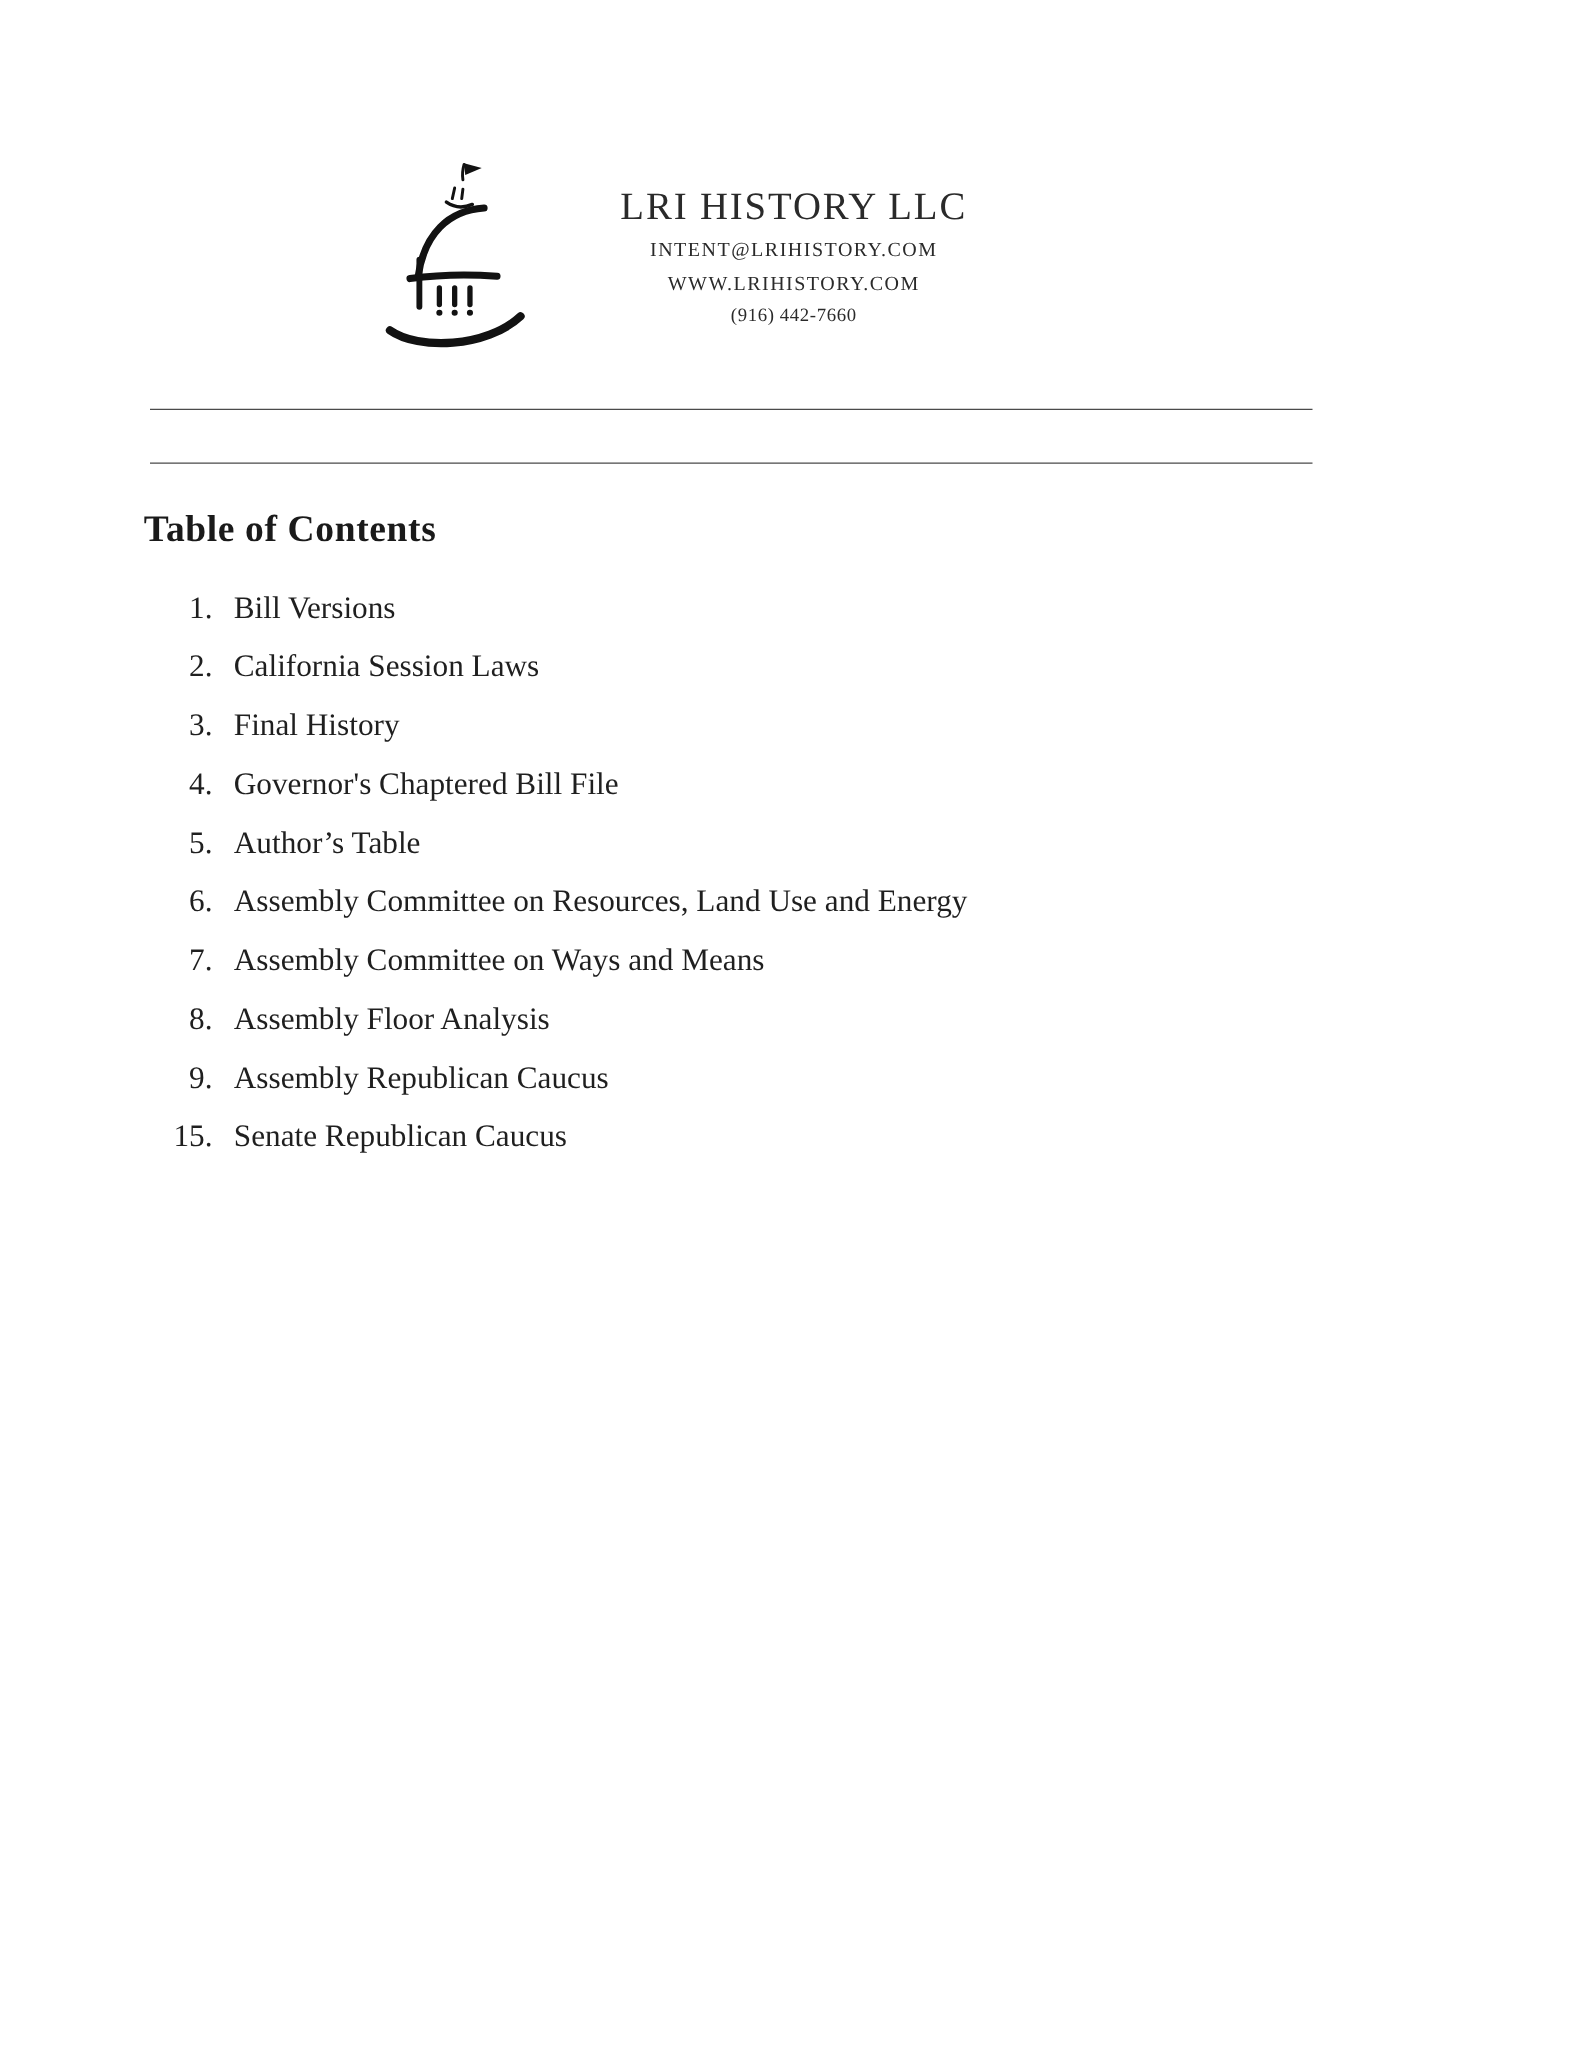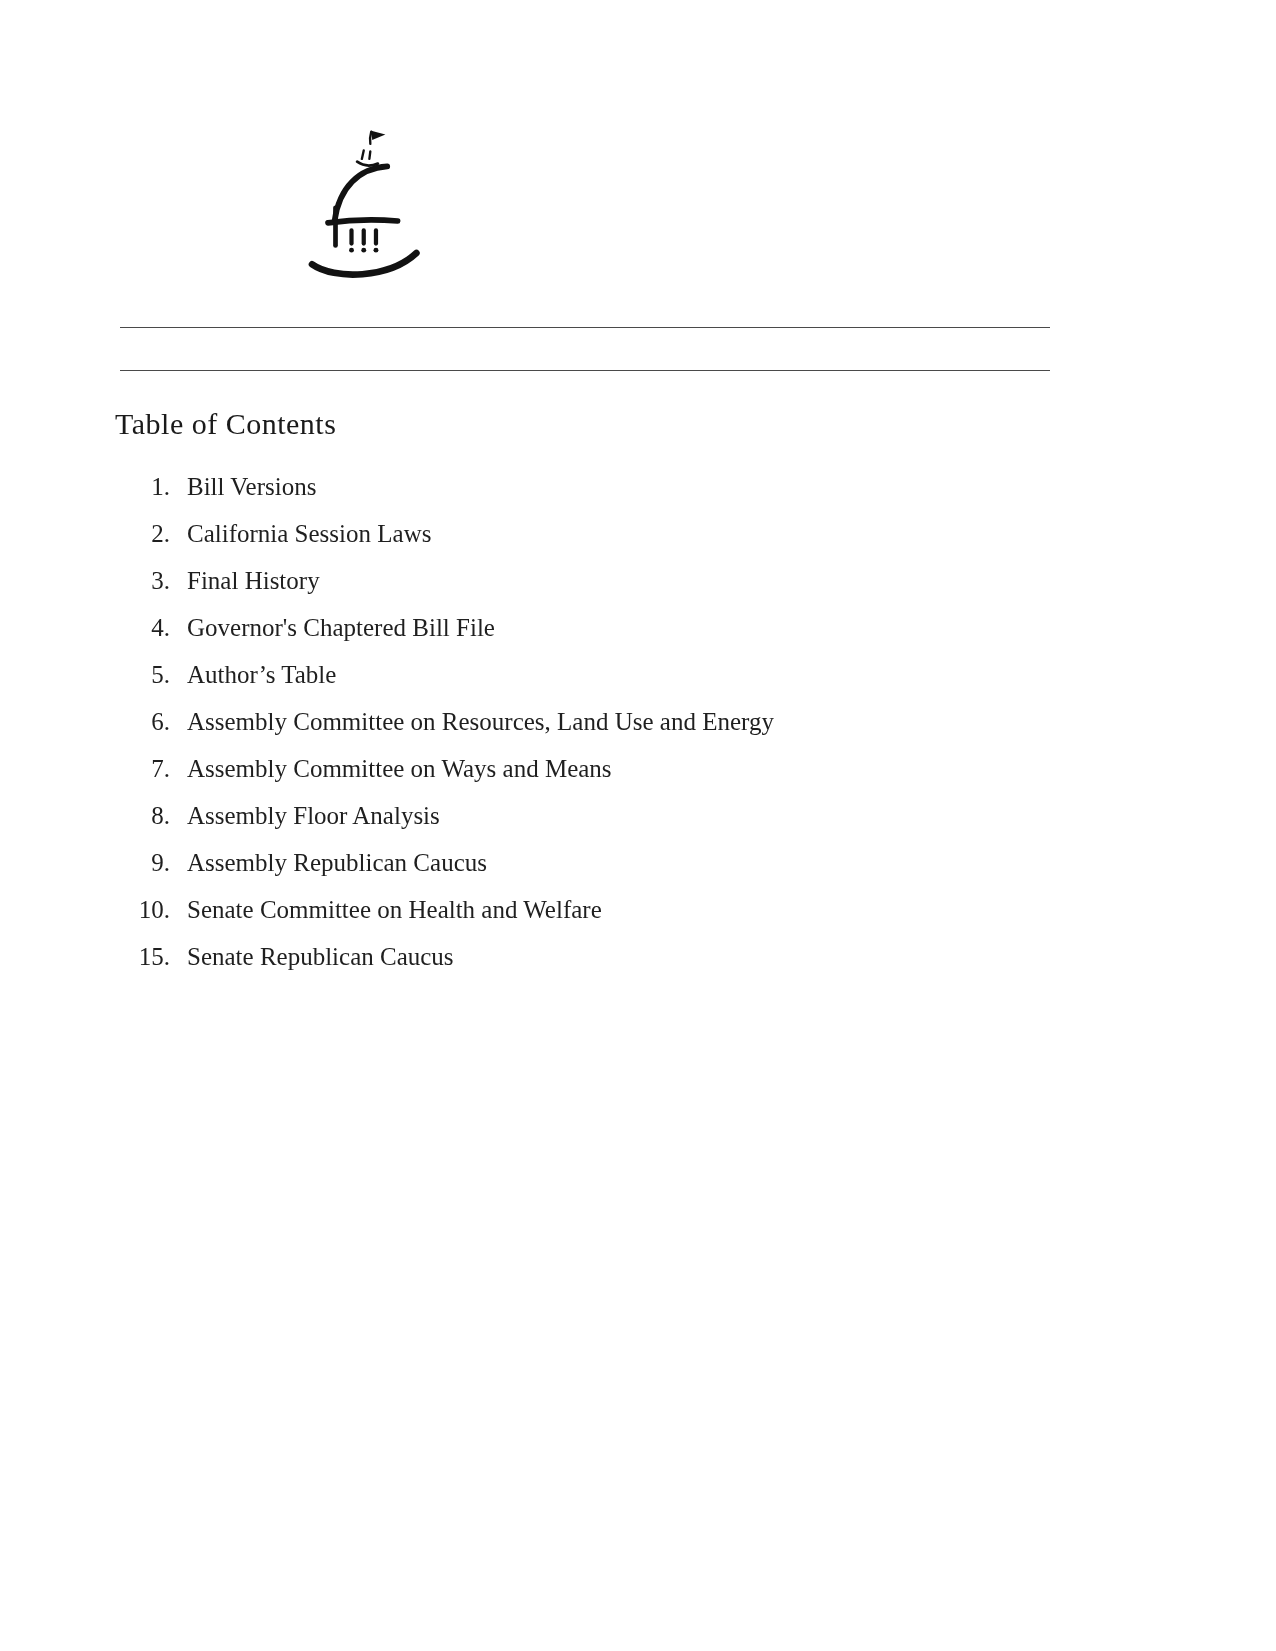--- a/index.html
+++ b/index.html
@@ -72,21 +72,21 @@
     line-height: 42px;
     color: #2e2e2e;
     letter-spacing: 0.5px;
   }
   .title-line { white-space: pre-wrap; }
 
   
   .toc-heading {
     margin: 36px 0 0 115px;
     font-size: 30px;
-    font-weight: normal;
+    font-weight: bold;
     color: #1a1a1a;
     letter-spacing: 0.5px;
   }
   .toc-list {
     list-style: none;
     margin-top: 32px;
     margin-left: 115px;
     font-size: 25px;
     color: #1f1f1f;
   }
@@ -136,20 +136,26 @@
         <path class="stroke" d="M58 112 v14" stroke-width="4.5"></path>
         <path class="stroke" d="M71 112 v14" stroke-width="4.5"></path>
         <path class="stroke" d="M84 112 v14" stroke-width="4.5"></path>
         <circle cx="58" cy="133" r="2.6" fill="#121212"></circle>
         <circle cx="71" cy="133" r="2.6" fill="#121212"></circle>
         <circle cx="84" cy="133" r="2.6" fill="#121212"></circle>
 
         <path class="stroke" d="M16 148 C 40 165, 98 163, 127 136" stroke-width="7"></path>
       </svg>
     </div>
+    <div class="contact">
+      <div class="company-name">LRI HISTORY LLC</div>
+      <div class="contact-line">INTENT@LRIHISTORY.COM</div>
+      <div class="contact-line">WWW.LRIHISTORY.COM</div>
+      <div class="contact-line contact-phone">(916) 442-7660</div>
+    </div>
   </div>
 
   <hr class="rule rule-1">
 
 
   <hr class="rule rule-2">
 
   <h1 class="toc-heading">Table of Contents</h1>
 
   <ol class="toc-list">
@@ -192,24 +198,20 @@
       <li class="toc-item">
         <span class="toc-num">8.</span>
         <span class="toc-label">Assembly Floor Analysis</span>
       </li>
 
       <li class="toc-item">
         <span class="toc-num">9.</span>
         <span class="toc-label">Assembly Republican Caucus</span>
       </li>
 
-      <li class="toc-item">
-        <span class="toc-num">10.</span>
-        <span class="toc-label">Senate Committee on Health and Welfare</span>
-      </li>
 
 
 
       <li class="toc-item">
         <span class="toc-num">15.</span>
         <span class="toc-label">Senate Republican Caucus</span>
       </li>
     </ol>
 
 </div>

